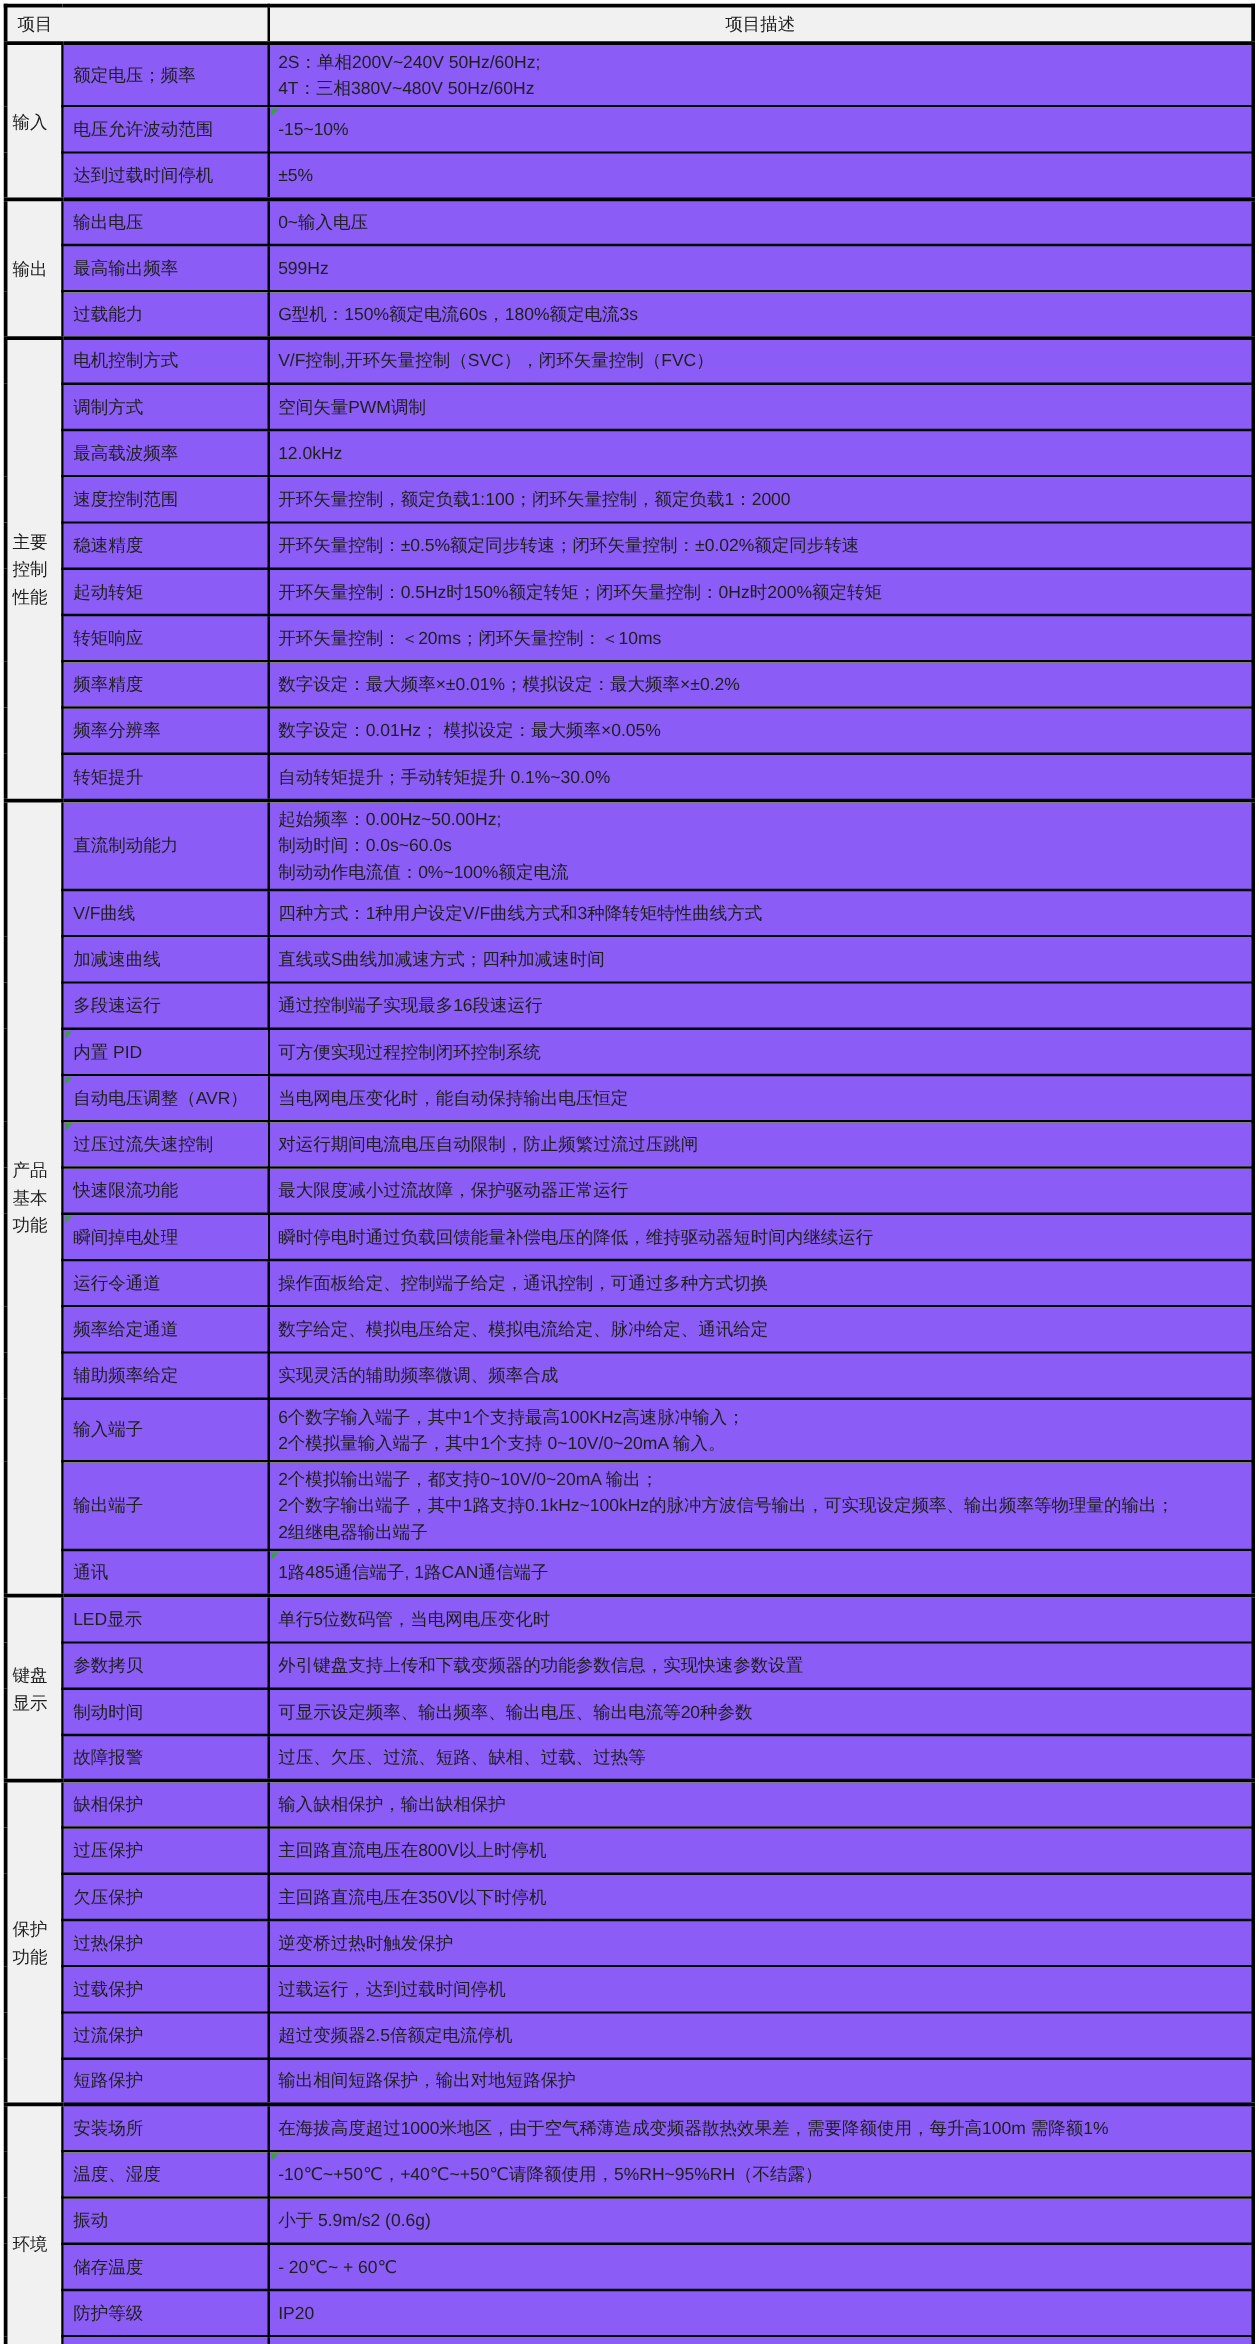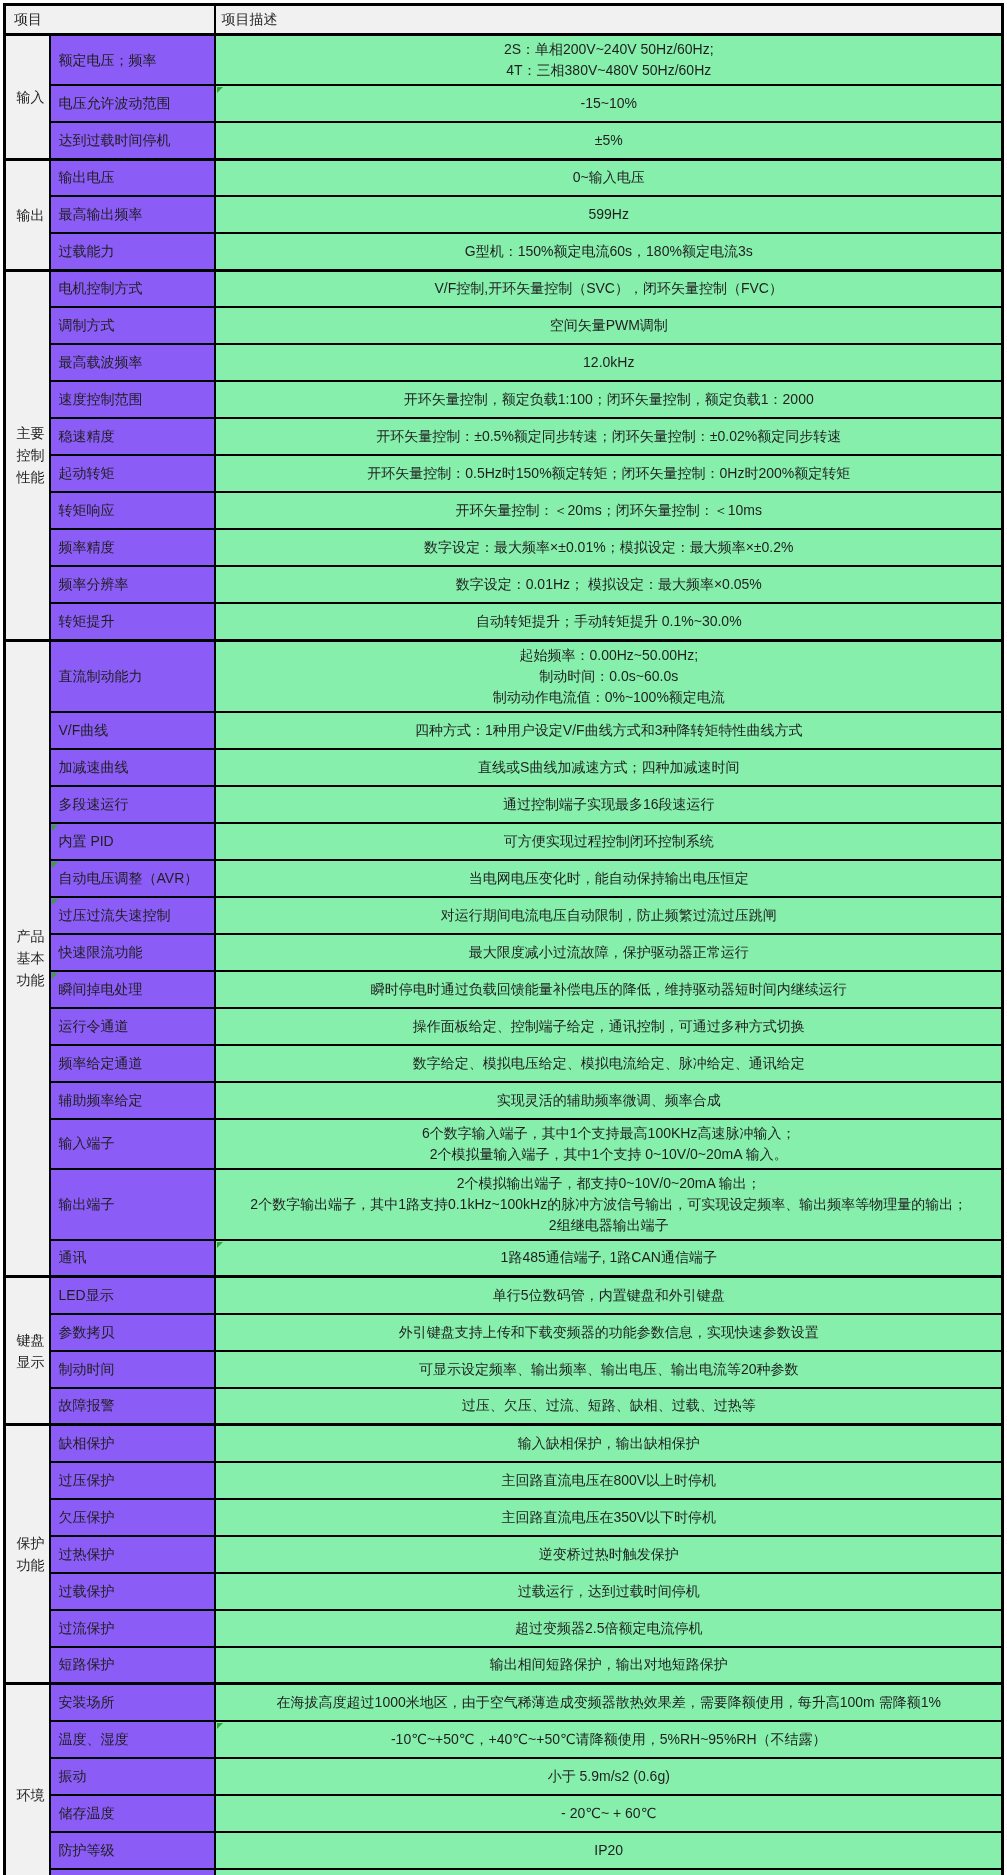--- a/index.html
+++ b/index.html
@@ -23,38 +23,38 @@
     font-size:14px;
     overflow:hidden;
   }
   thead tr{height:30px;}
   th{
     background:#f1f1f1;
     font-weight:400;
     padding:2px 6px;
   }
   th.h-item{text-align:left;padding-left:8px;margin-left:16px;}
-  th.h-desc{text-align:left;}
+  th.h-desc{text-align:center;}
   tbody tr{height:37px;}
   td.cat{
     background:#f1f1f1;
-    text-align:right;
+    text-align:left;
     line-height:22px;
     padding:2px 4px;
     word-break:break-all;
   }
   td.lab{
     background:#8b5cf6;
     text-align:left;
     padding:2px 6px 2px 8px;
     line-height:19px;
   }
   td.desc{
-    background:#86efac;
-    text-align:center;
+    background:#8b5cf6;
+    text-align:left;
     padding:3px 6px 3px 7px;
   }
   td.desc div{line-height:21px;white-space:nowrap;}
   tr.sec-first td{border-top:3px solid #000;}
   td.flag{position:relative;}
   td.flag::before{
     content:"";
     position:absolute;
     top:1px;left:1px;
     width:0;height:0;
@@ -272,21 +272,21 @@
         <tr>
           <td class="lab">通讯</td>
           <td class="desc flag">
             <div>1路485通信端子, 1路CAN通信端子</div>
           </td>
         </tr>
         <tr class="sec-first">
           <td class="cat" rowspan="4">键盘显示</td>
           <td class="lab">LED显示</td>
           <td class="desc">
-            <div>单行5位数码管，内置键盘和外引键盘</div>
+            <div>单行5位数码管，当电网电压变化时</div>
           </td>
         </tr>
         <tr>
           <td class="lab">参数拷贝</td>
           <td class="desc">
             <div>外引键盘支持上传和下载变频器的功能参数信息，实现快速参数设置</div>
           </td>
         </tr>
         <tr>
           <td class="lab">制动时间</td>

